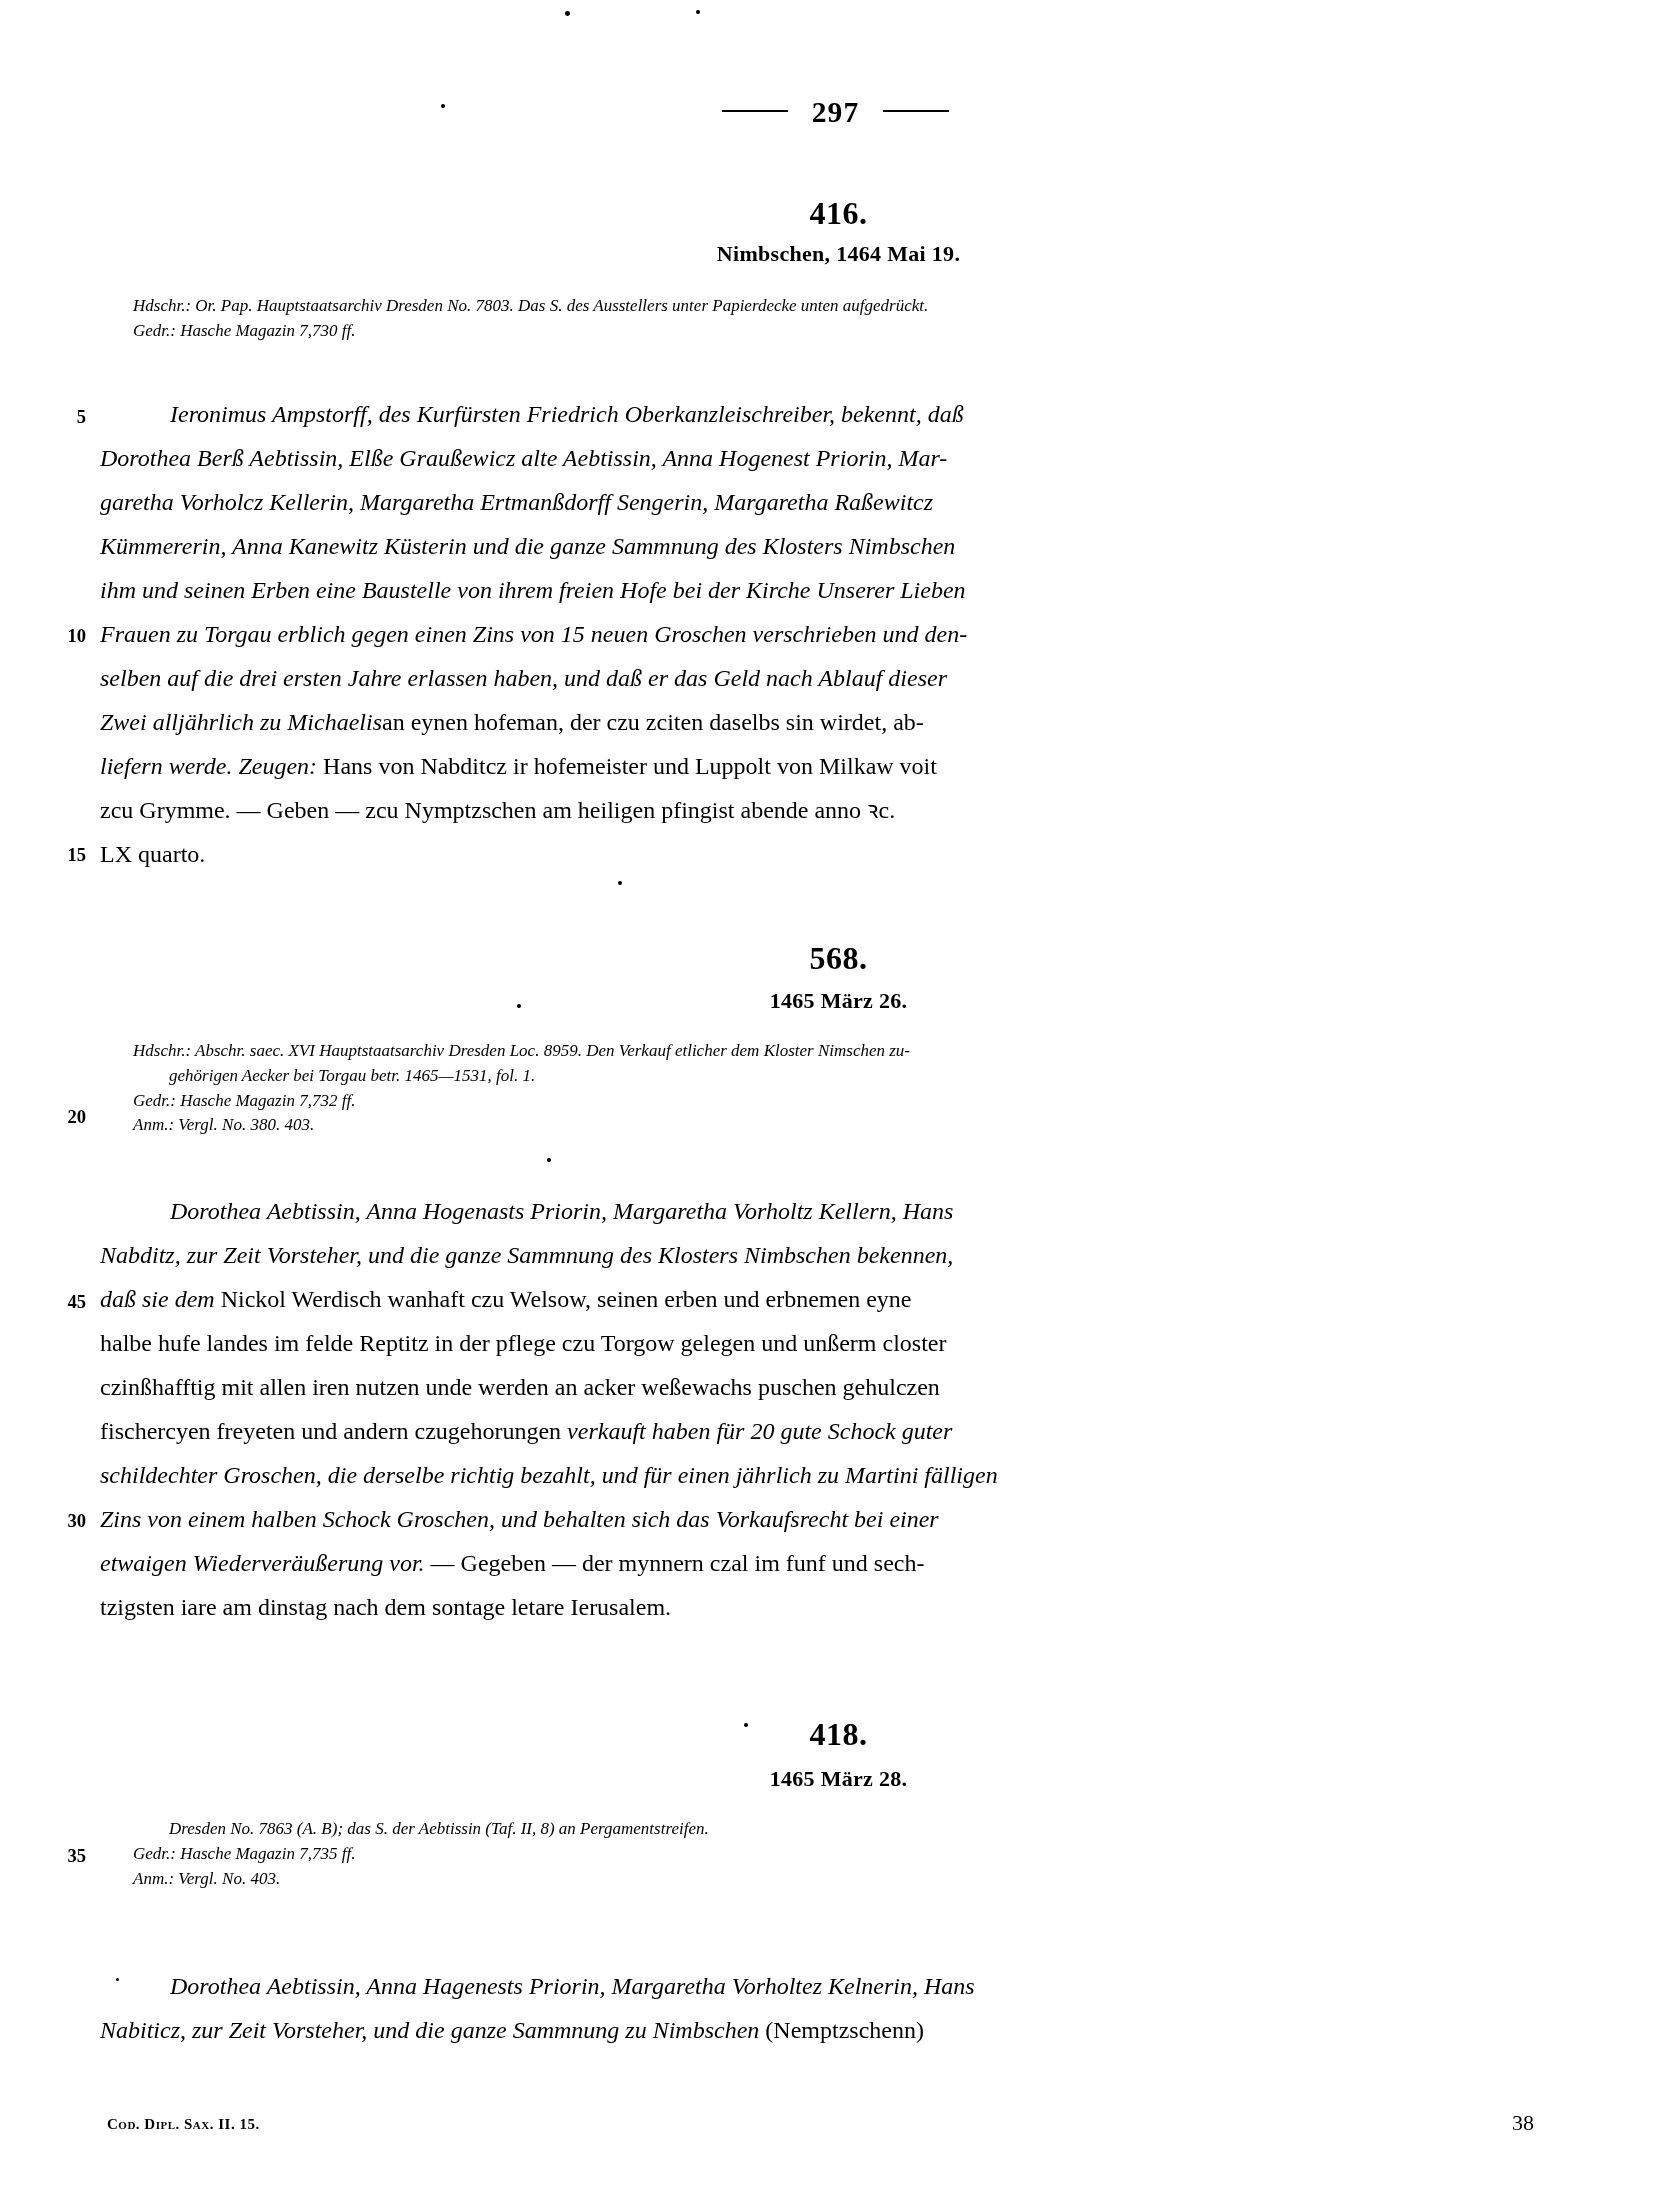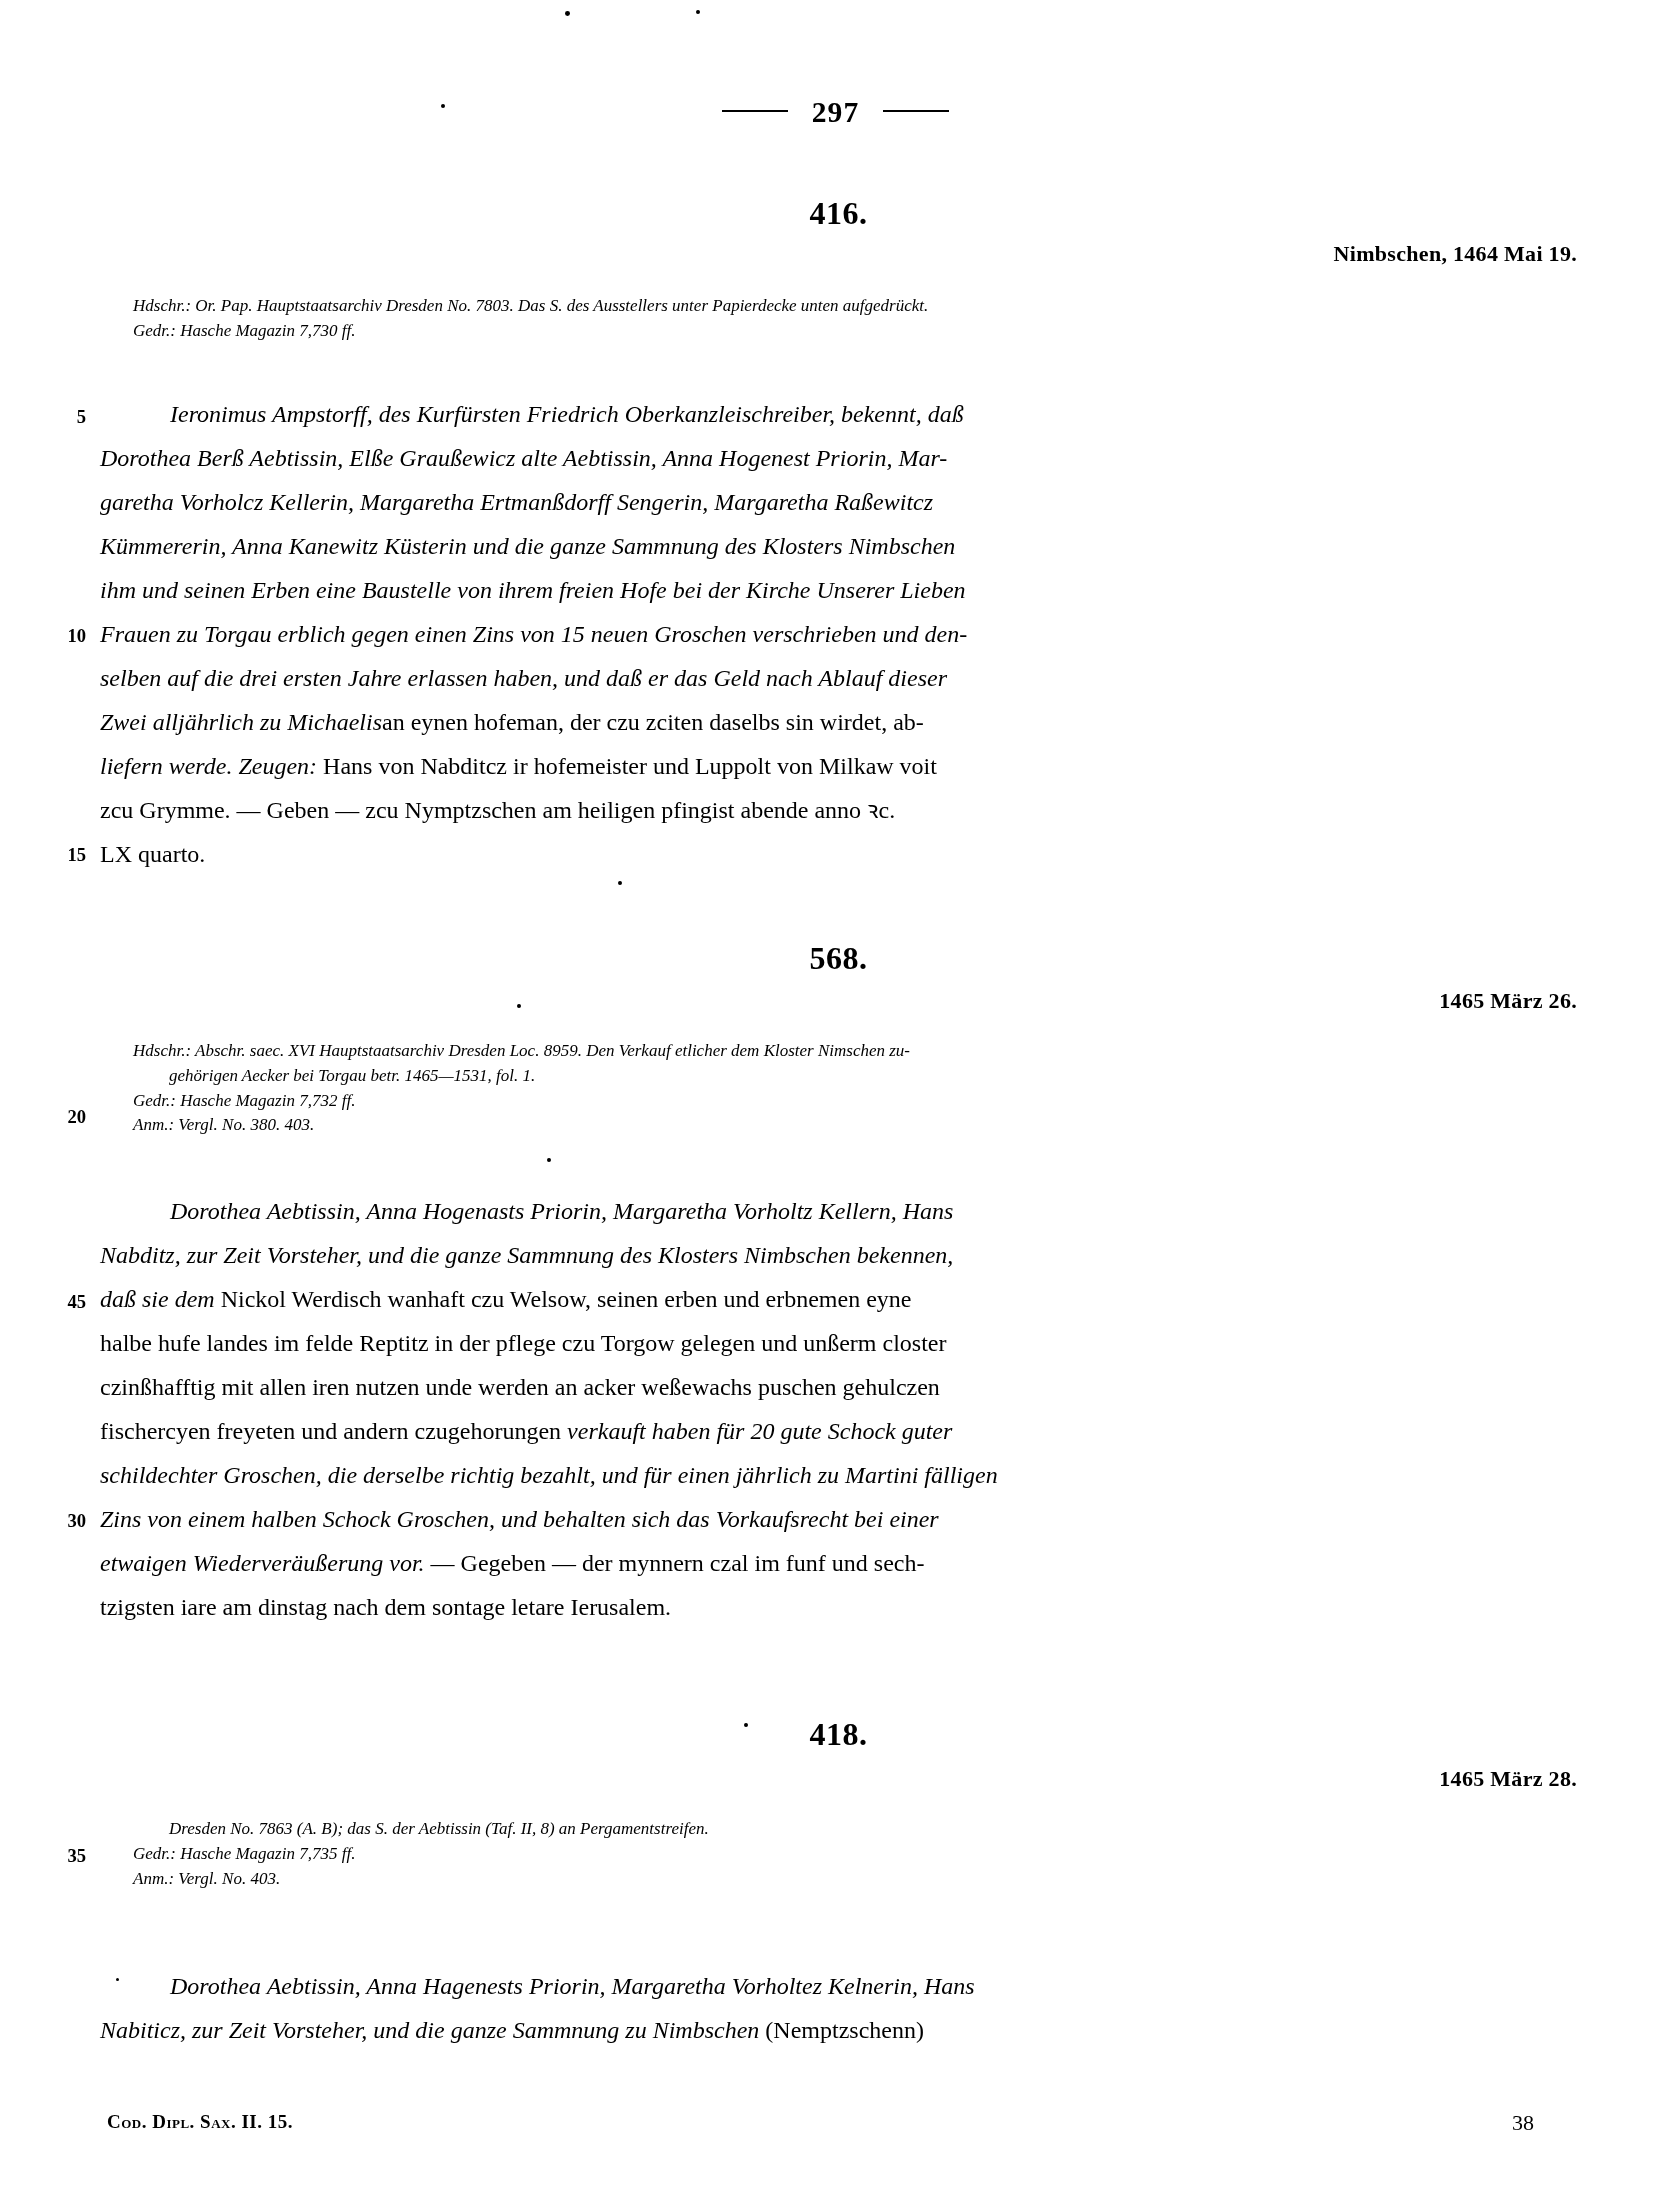--- a/index.html
+++ b/index.html
@@ -50,21 +50,21 @@
   
   .sec-num {
     text-align: center;
     font-size: 32px;
     font-weight: 700;
     letter-spacing: 0.5px;
   }
 
   
   .dateline {
-    text-align: right;
+    text-align: center;
     font-size: 22px;
     font-weight: 700;
     letter-spacing: 0.3px;
     padding-right: 48px;
   }
 
   
   .notes {
     font-size: 17px;
     font-style: italic;
@@ -109,21 +109,21 @@
     font-weight: 700;
     color: #000;
     left: 26px;
   }
 
   
   .footer-left {
     position: absolute;
     left: 107px;
     bottom: 61px;
-    font-size: 19px;
+    font-size: 15px;
     font-weight: 700;
     font-variant: small-caps;
     letter-spacing: 0.5px;
   }
   .footer-right {
     position: absolute;
     right: 137px;
     bottom: 58px;
     font-size: 22px;
     font-weight: 400;

